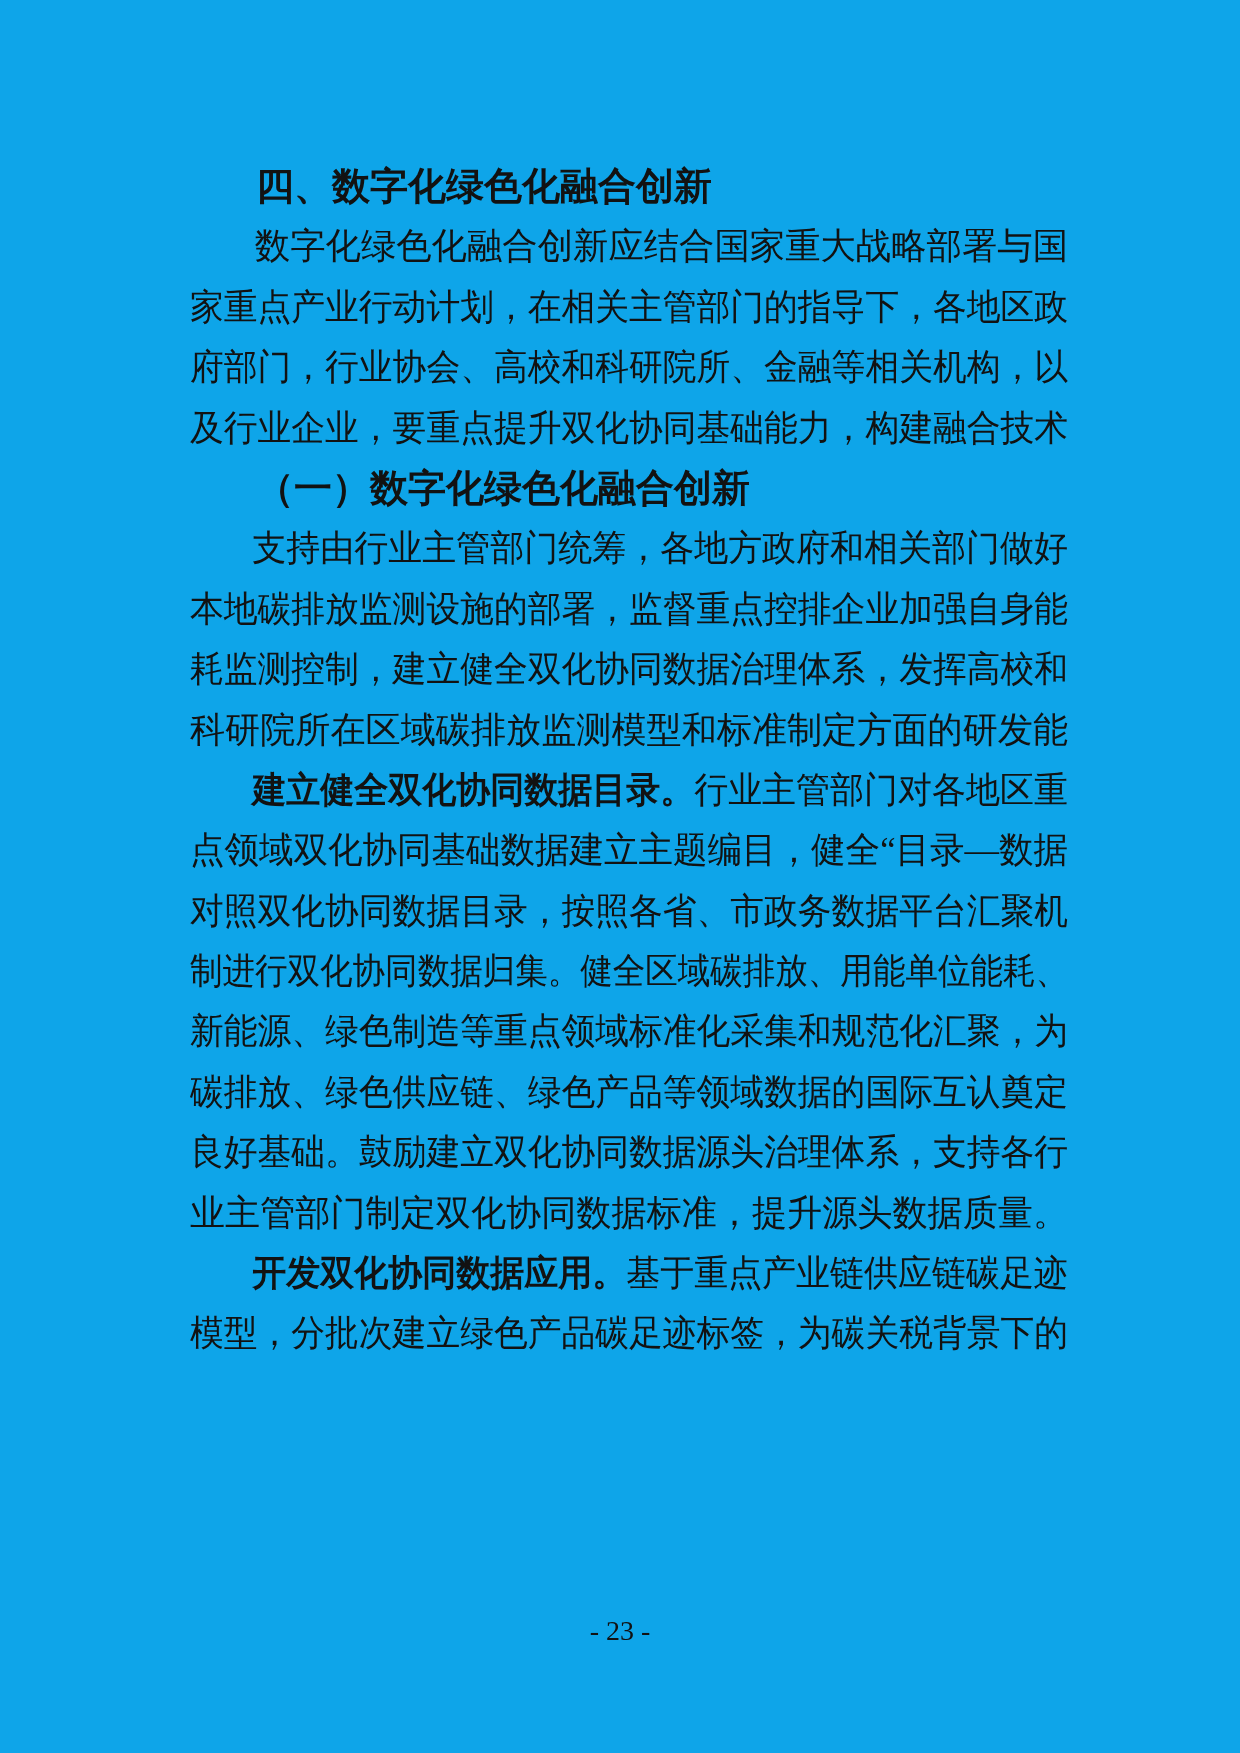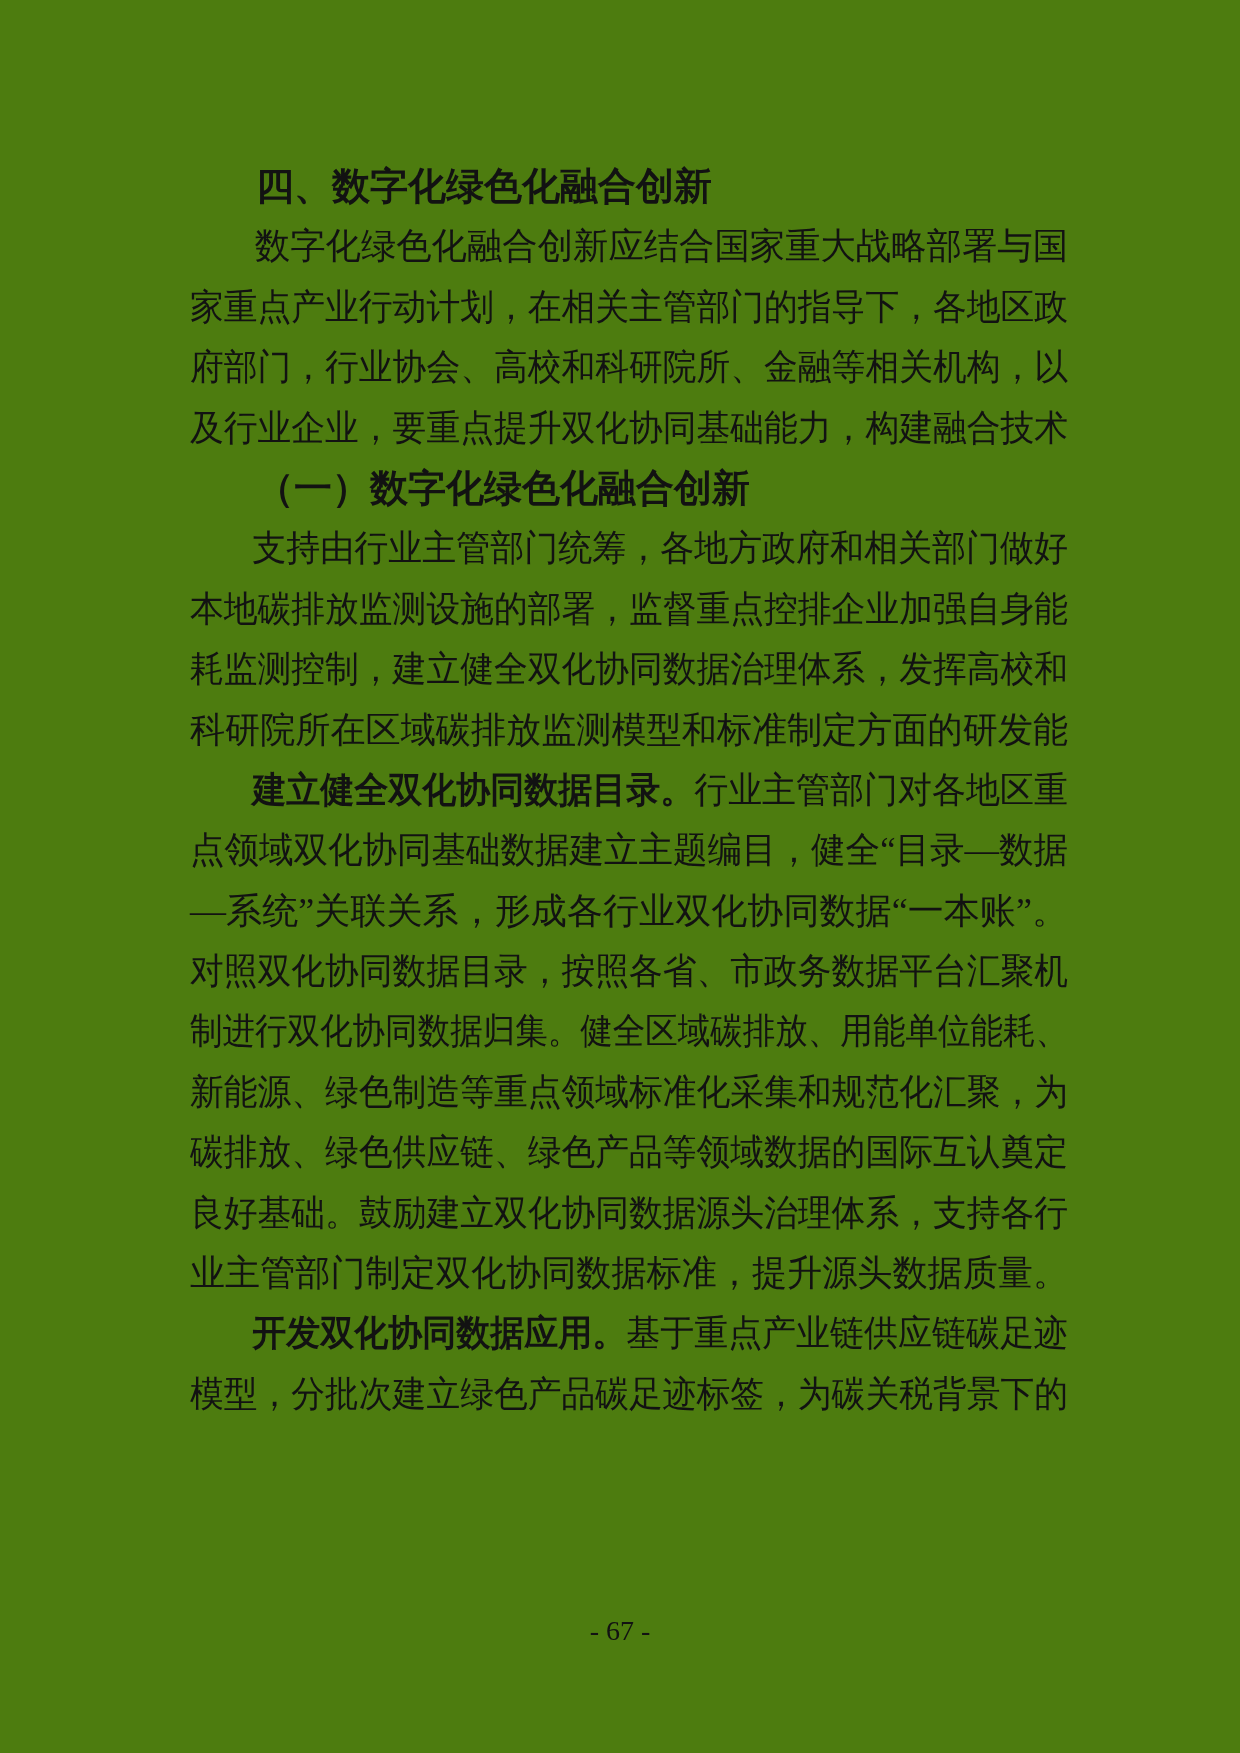--- a/index.html
+++ b/index.html
@@ -4,21 +4,21 @@
 <style>
   html, body {
     margin: 0;
     padding: 0;
     background: #ffffff;
   }
   .page {
     position: relative;
     width: 1240px;
     height: 1753px;
-    background: #4d7c0f;
+    background: #0ea5e9;
     overflow: hidden;
     font-family: "Liberation Serif", "DejaVu Serif", serif;
     color: #121212;
   }
   .content {
     position: absolute;
     left: 190px;
     top: 156px;
     width: 878px;
   }
@@ -81,26 +81,25 @@
       <div class="line" style="transform: scaleX(0.938034); transform-origin: left center;">家重点产业行动计划，在相关主管部门的指导下，各地区政</div>
       <div class="line" style="transform: scaleX(0.938034); transform-origin: left center;">府部门，行业协会、高校和科研院所、金融等相关机构，以</div>
       <div class="line" style="transform: scaleX(0.938034); transform-origin: left center;">及行业企业，要重点提升双化协同基础能力，构建融合技术</div>
       <div class="line h2 indent nj">（一）数字化绿色化融合创新</div>
       <div class="line indent" style="transform: scaleX(0.944086); transform-origin: left center;">支持由行业主管部门统筹，各地方政府和相关部门做好</div>
       <div class="line" style="transform: scaleX(0.938034); transform-origin: left center;">本地碳排放监测设施的部署，监督重点控排企业加强自身能</div>
       <div class="line" style="transform: scaleX(0.938034); transform-origin: left center;">耗监测控制，建立健全双化协同数据治理体系，发挥高校和</div>
       <div class="line" style="transform: scaleX(0.975556); transform-origin: left center;">科研院所在区域碳排放监测模型和标准制定方面的研发能</div>
       <div class="line indent" style="transform: scaleX(0.944086); transform-origin: left center;"><span class="lead">建立健全双化协同数据目录。</span><span>行业主管部门对各地区重</span></div>
       <div class="line" style="transform: scaleX(0.958515); transform-origin: left center;">点领域双化协同基础数据建立主题编目，健全“目录—数据</div>
-      <div class="line">—系统”关联关系，形成各行业双化协同数据“一本账”。</div>
       <div class="line" style="transform: scaleX(0.938034); transform-origin: left center;">对照双化协同数据目录，按照各省、市政务数据平台汇聚机</div>
       <div class="line" style="transform: scaleX(0.903292); transform-origin: left center;">制进行双化协同数据归集。健全区域碳排放、用能单位能耗、</div>
       <div class="line" style="transform: scaleX(0.938034); transform-origin: left center;">新能源、绿色制造等重点领域标准化采集和规范化汇聚，为</div>
       <div class="line" style="transform: scaleX(0.938034); transform-origin: left center;">碳排放、绿色供应链、绿色产品等领域数据的国际互认奠定</div>
       <div class="line" style="transform: scaleX(0.938034); transform-origin: left center;">良好基础。鼓励建立双化协同数据源头治理体系，支持各行</div>
       <div class="line nj" style="transform: scaleX(0.975556); transform-origin: left center;">业主管部门制定双化协同数据标准，提升源头数据质量。</div>
       <div class="line indent" style="transform: scaleX(0.944086); transform-origin: left center;"><span class="lead">开发双化协同数据应用。</span><span>基于重点产业链供应链碳足迹</span></div>
       <div class="line" style="transform: scaleX(0.938034); transform-origin: left center;">模型，分批次建立绿色产品碳足迹标签，为碳关税背景下的</div>
     </main>
   <div class="footer">
-    <span>- 67 -</span>
+    <span>- 23 -</span>
   </div>
 </div>
 
 </body></html>

